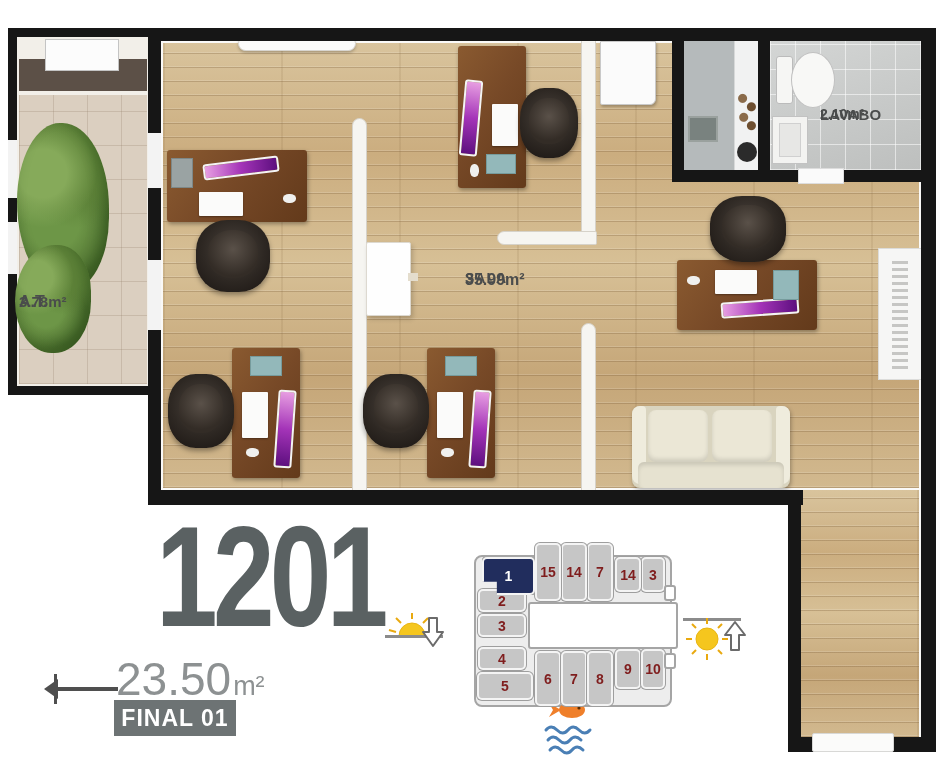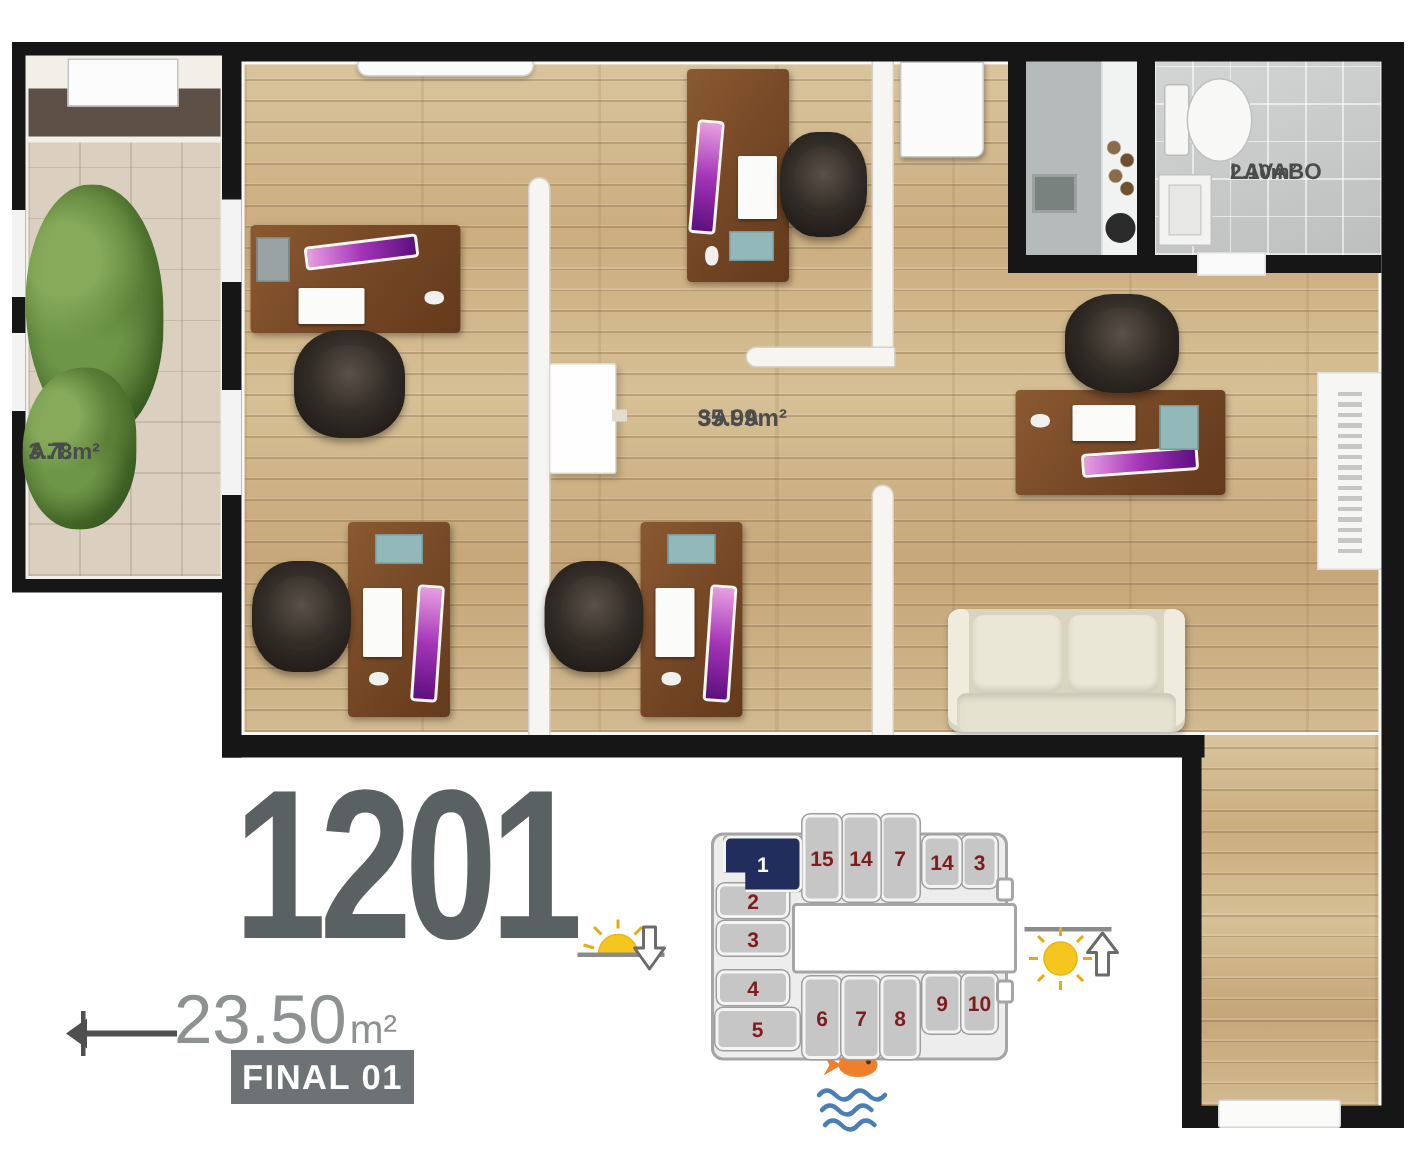--- a/index.html
+++ b/index.html
@@ -155,21 +155,21 @@
   #sala-label .room-name{font-size:14px;letter-spacing:1px;}
   #sala-label .room-area{font-size:16px;}
 
   
   #unit-number{left:156px;top:506px;font-size:142px;font-weight:bold;color:#5a6162;line-height:1;
     letter-spacing:-6px;transform:scaleX(.78);transform-origin:0 0;white-space:nowrap;}
   #dim-marker{left:40px;top:668px;width:78px;height:40px;}
   #area-label{left:116px;top:652px;font-size:46px;color:#8d9192;white-space:nowrap;}
   #area-label .unit{position:static;font-size:27px;margin-left:2px;}
   #final-badge{left:114px;top:700px;width:122px;height:36px;background:#6d7374;color:#ffffff;
-    font-size:23px;font-weight:bold;display:flex;align-items:center;justify-content:center;letter-spacing:1px;margin-left:40px;}
+    font-size:23px;font-weight:bold;display:flex;align-items:center;justify-content:center;letter-spacing:1px;}
 
   
   #keyplan{left:468px;top:533px;width:214px;height:180px;}
   #kp-outline{left:6px;top:22px;width:198px;height:152px;border:2px solid #a5a5a5;border-radius:8px;background:#ededed;}
   #kp-core{left:60px;top:69px;width:150px;height:47px;background:#ffffff;border:2px solid #a5a5a5;border-radius:3px;z-index:2;}
   .kp-notch{width:12px;height:16px;background:#ffffff;border:2px solid #a5a5a5;border-radius:3px;z-index:2;}
   #kp-notch1{left:196px;top:52px;}
   #kp-notch2{left:196px;top:120px;}
   .ku{display:flex;align-items:center;justify-content:center;background:#c6c6c6;border:2px solid #f4f4f4;
     box-shadow:0 0 0 1px #9e9e9e;border-radius:5px;font-weight:bold;font-size:14px;color:#7f1d1d;z-index:1;}

